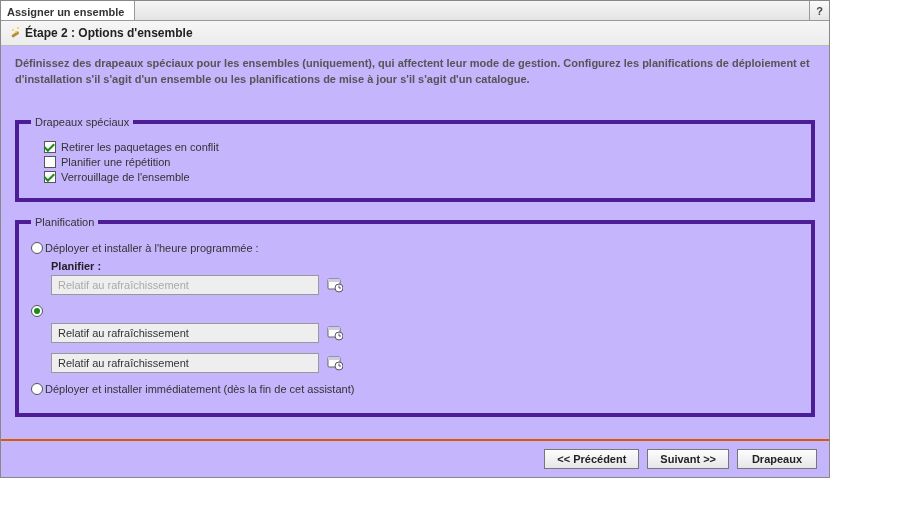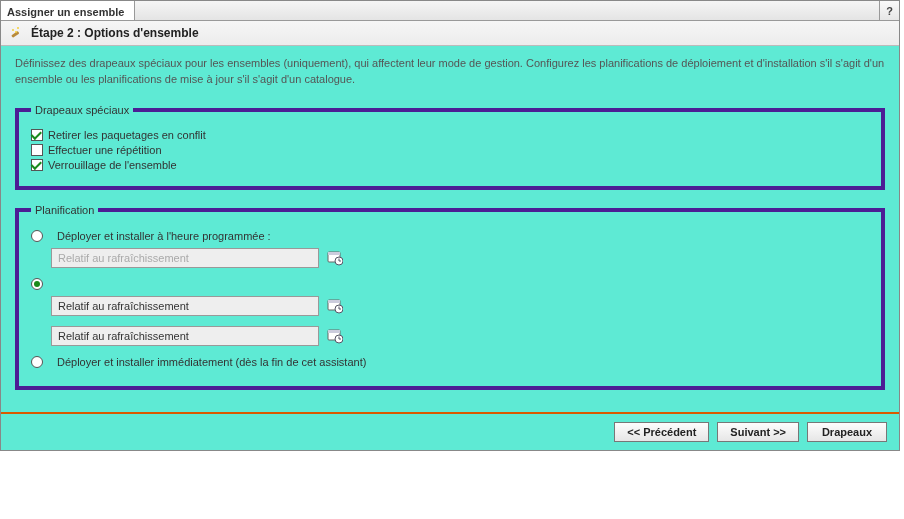--- a/index.html
+++ b/index.html
@@ -4,23 +4,23 @@
 <style>
   * { box-sizing: border-box; }
   html, body {
     margin: 0; padding: 0;
     font-family: Verdana, Arial, sans-serif;
     font-size: 11px;
     color: #333;
     background: #fff;
   }
   .window {
-    width: 900px;
+    width: 830px;
     border: 1px solid #888;
-    background: #5eead4;
+    background: #c4b5fd;
   }
   .titlebar {
     background: linear-gradient(#f5f5f5, #e4e4e4);
     border-bottom: 1px solid #999;
     height: 20px;
     display: flex;
     align-items: stretch;
   }
   .title-tab {
     background: #fff;
@@ -42,72 +42,72 @@
     color: #444;
     cursor: pointer;
     background: linear-gradient(#fafafa,#e6e6e6);
   }
   .step-header {
     background: linear-gradient(#f6f6f6,#ececec);
     border-bottom: 1px solid #bbb;
     padding: 4px 8px;
     display: flex;
     align-items: center;
-    gap: 6px;
   }
   .step-header .icon svg { display:block; }
   .step-header .text {
     font-weight: bold;
     font-size: 12px;
     color: #222;
   }
   .body {
     padding: 10px 14px 8px 14px;
   }
   .intro {
     color: #555;
     line-height: 1.45;
-    margin-bottom: 16px;
+    margin-bottom: 28px;
+    font-weight: bold;
   }
   fieldset {
     border: 4px solid #4c1d95;
     margin: 0 0 14px 0;
     padding: 10px 12px 12px 12px;
   }
   legend {
     padding: 0 4px;
     color: #333;
     font-size: 11px;
   }
   .checkbox-row {
     display: flex;
     align-items: center;
     gap: 5px;
-    margin: 3px 0;
+    margin: 3px 13px;
   }
   .cb {
     width: 12px; height: 12px;
     border: 1px solid #555;
     background: #fff;
     display: inline-flex;
     align-items: center;
     justify-content: center;
     cursor: pointer;
   }
   .cb.checked::after {
     content: "";
     width: 8px; height: 4px;
     border-left: 2px solid #1a8a1a;
     border-bottom: 2px solid #1a8a1a;
     transform: rotate(-45deg) translate(0px,-1px);
   }
   .radio-row {
     display: flex;
     align-items: center;
-    gap: 14px;
+    gap: 2px;
     margin: 4px 0 6px 0;
   }
   .rb {
     width: 12px; height: 12px;
     border: 1px solid #555;
     border-radius: 50%;
     display: inline-flex;
     align-items: center;
     justify-content: center;
     cursor: pointer;
@@ -206,36 +206,37 @@
 
     <fieldset>
       <legend>Drapeaux spéciaux</legend>
 
       <div class="checkbox-row">
         <span class="cb checked"></span>
         <span>Retirer les paquetages en conflit</span>
       </div>
       <div class="checkbox-row">
         <span class="cb"></span>
-        <span>Effectuer une répétition</span>
+        <span>Planifier une répétition</span>
       </div>
       <div class="checkbox-row">
         <span class="cb checked"></span>
         <span>Verrouillage de l'ensemble</span>
       </div>
     </fieldset>
 
     <fieldset>
       <legend>Planification</legend>
 
       <div class="radio-row">
         <span class="rb"></span>
         <span>Déployer et installer à l'heure programmée :</span>
       </div>
       <div class="sched-sub">
+        <div class="sched-label">Planifier :</div>
         <div class="field-row">
           <input class="text-input disabled" readonly="" value="Relatif au rafraîchissement" style="">
           <span class="cal-icon">
             <svg width="16" height="16" viewBox="0 0 16 16">
               <rect x="1" y="2" width="12" height="10" rx="1" fill="#fff" stroke="#666"></rect>
               <rect x="1" y="2" width="12" height="3" fill="#ccd"></rect>
               <circle cx="12" cy="11" r="4" fill="#fff" stroke="#556"></circle>
               <line x1="12" y1="11" x2="12" y2="8.5" stroke="#556" stroke-width="1"></line>
               <line x1="12" y1="11" x2="14" y2="11" stroke="#556" stroke-width="1"></line>
             </svg>

